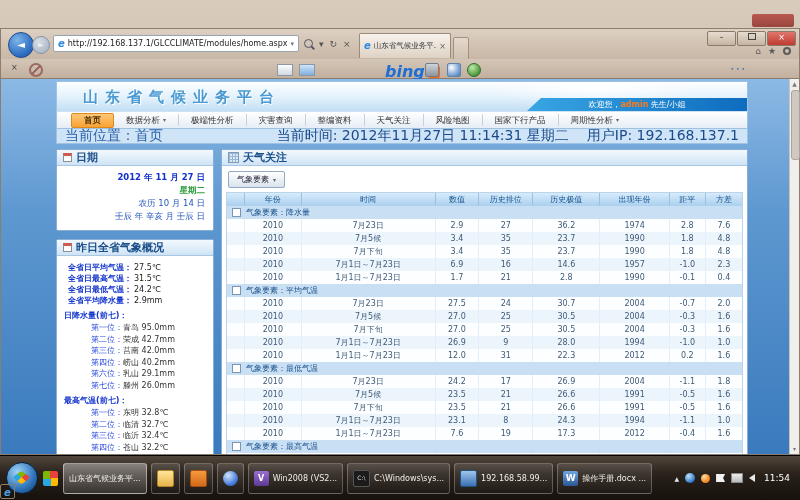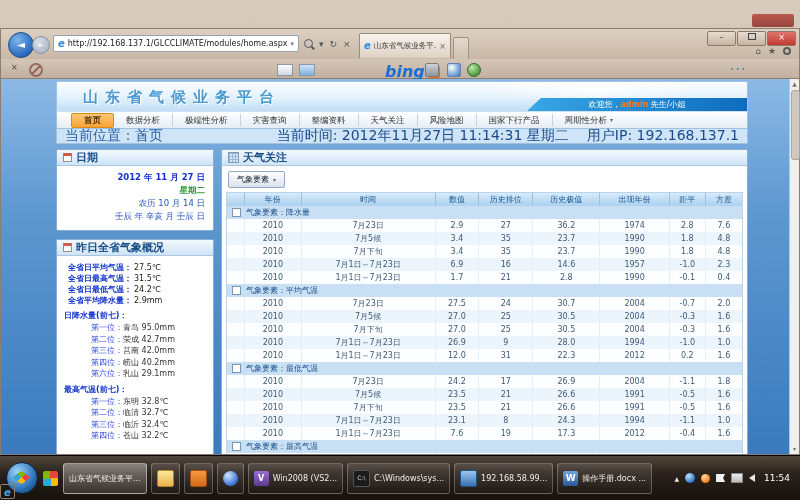--- a/index.html
+++ b/index.html
@@ -65,21 +65,21 @@
   .site-title{position:absolute;left:26px;top:6px;font-size:15px;font-weight:bold;color:#4a9ad2;letter-spacing:7px;text-shadow:1px 1px 0 #fff;}
   .welcome{position:absolute;right:0;bottom:0;height:13px;width:220px;line-height:13px;text-align:center;
     background:linear-gradient(90deg,#38a6e4,#0e6cbe);color:#fff;font-size:8px;
     clip-path:polygon(14px 0,100% 0,100% 100%,0 100%);}
   .welcome .usr{color:#ff7a1a;font-weight:bold;}
   .navbar{height:18px;background:linear-gradient(#ffffff,#e6edf5);border:1px solid #9ec2e2;border-top:1px solid #cfe2f3;
     display:flex;align-items:center;padding-left:14px;box-sizing:border-box;}
   .nav-item{font-size:8.5px;color:#333;padding:0 12px;height:12px;line-height:12px;display:flex;align-items:center;gap:3px;}
   .nav-item + .nav-item{border-left:1px solid #c4d2e0;}
   .nav-item.active{background:linear-gradient(#fdc879,#f9a234);border:1px solid #dd8a1c;border-radius:2px;color:#4a3000;font-weight:bold;height:13px;}
-  .nav-item.active + .nav-item{border-left:none;flex-direction:column;}
+  .nav-item.active + .nav-item{border-left:none;}
   .nav-arrow{font-size:6px;color:#666;}
   .statusbar{height:15px;background:#cfe4f6;border:1px solid #9ec2e2;border-top:none;box-sizing:border-box;
     display:flex;justify-content:space-between;align-items:center;padding:0 8px;font-size:14px;color:#2b62a8;}
   .statusbar .right{display:flex;gap:18px;color:#1a4a8c;}
   .body-row{display:flex;gap:7px;margin-top:5px;align-items:flex-start;}
   
   .panel{background:#fff;border:1px solid #86aed6;border-radius:2px;box-sizing:border-box;}
   .panel-h{height:15px;background:linear-gradient(#f3f9fe,#cfe4f6);border-bottom:1px solid #a9c7e2;
     display:flex;align-items:center;gap:4px;padding-left:6px;font-size:11px;font-weight:bold;color:#1a4f8a;}
   .cal-ico{width:9px;height:9px;background:#fff;border:1px solid #8a8f96;border-top:3px solid #d05a4e;box-sizing:border-box;}
@@ -297,20 +297,24 @@
                       <span class="rank-val">莒南 42.0mm</span>
                     </div>
                     <div class="rank-item">
                       <span class="rank-label">第四位：</span>
                       <span class="rank-val">崂山 40.2mm</span>
                     </div>
                     <div class="rank-item">
                       <span class="rank-label">第六位：</span>
                       <span class="rank-val">乳山 29.1mm</span>
                     </div>
+                    <div class="rank-item">
+                      <span class="rank-label">第七位：</span>
+                      <span class="rank-val">滕州 26.0mm</span>
+                    </div>
                     <div class="rank-title">最高气温(前七)：</div>
                     <div class="rank-item">
                       <span class="rank-label">第一位：</span>
                       <span class="rank-val">东明 32.8℃</span>
                     </div>
                     <div class="rank-item">
                       <span class="rank-label">第二位：</span>
                       <span class="rank-val">临清 32.7℃</span>
                     </div>
                     <div class="rank-item">

